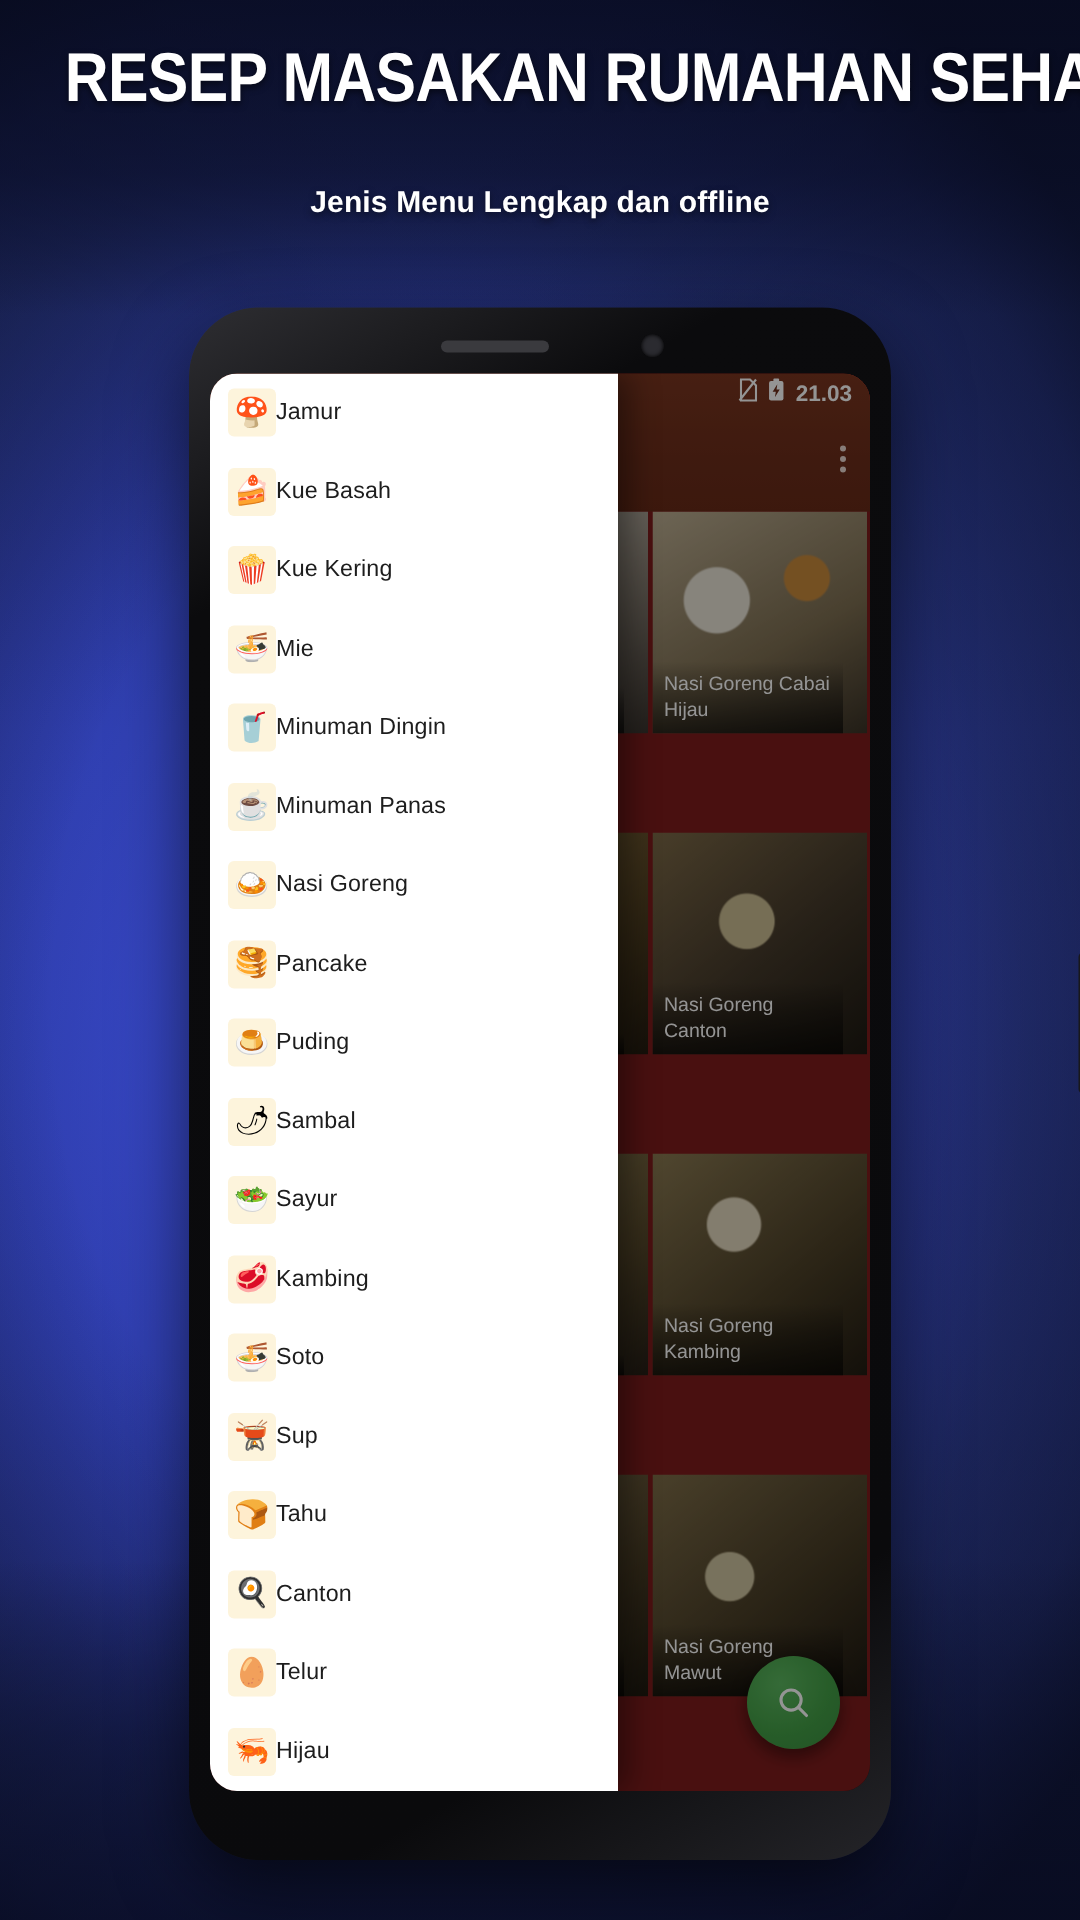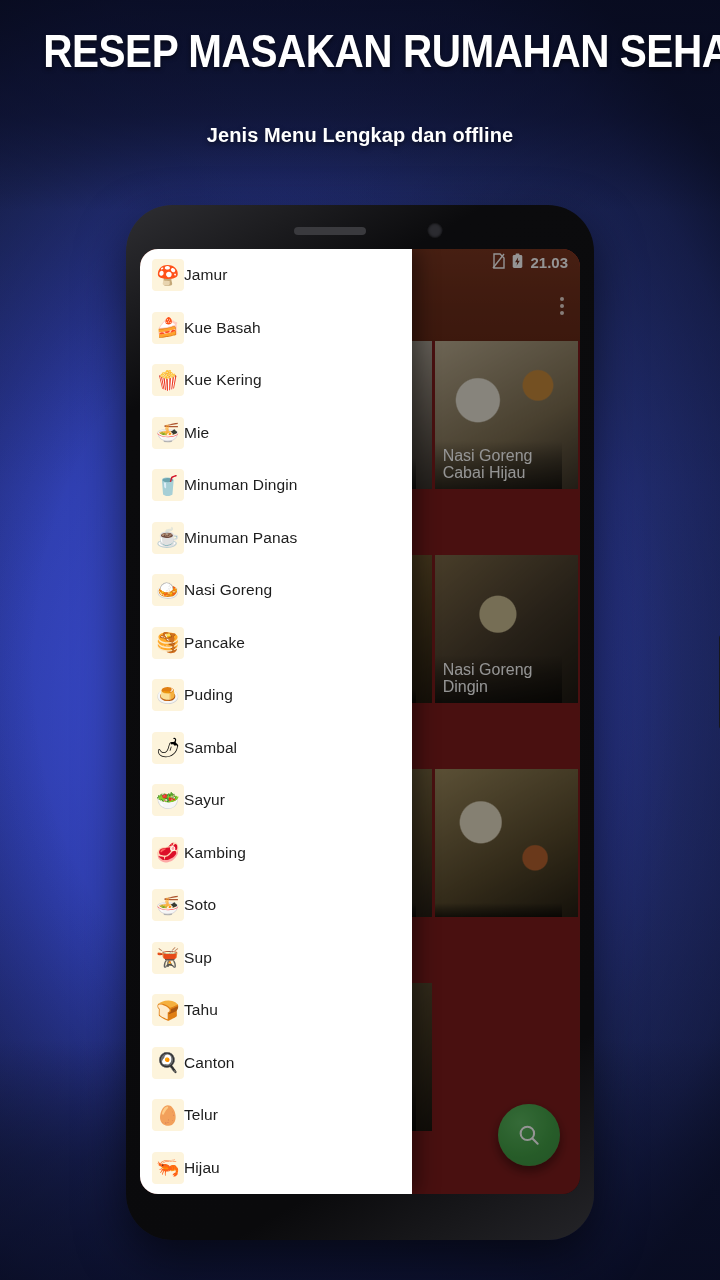--- a/index.html
+++ b/index.html
@@ -117,21 +117,21 @@
     grid-template-columns:repeat(3, 1fr);
     gap:3px;
     padding:0 2px;
   }
   .tile { position:relative; overflow:hidden; height:148px; }
   .tile .ph { position:absolute; inset:0; }
   .tile .cap {
     position:absolute; left:0; right:16px; bottom:0;
     padding:6px 8px 8px 8px;
     color:#ffffff;
-    font-size:16px;
+    font-size:13px;
     line-height:17px;
     background:linear-gradient(0deg, rgba(0,0,0,0.62) 0%, rgba(0,0,0,0.28) 60%, rgba(0,0,0,0) 100%);
   }
 
   
   .f1 { background:
       radial-gradient(circle at 26% 34%, #d8c77a 0 9%, transparent 10%),
       radial-gradient(circle at 62% 24%, #b8513a 0 7%, transparent 8%),
       radial-gradient(circle at 45% 62%, #6f8a3a 0 8%, transparent 9%),
       linear-gradient(135deg,#c8b878 0%, #8e7a3e 55%, #5d5128 100%); }
@@ -278,29 +278,33 @@
           <div class="tile">
             <div class="ph f4"></div>
             <div class="cap"></div>
           </div>
           <div class="tile">
             <div class="ph f5"></div>
             <div class="cap"></div>
           </div>
           <div class="tile">
             <div class="ph f6"></div>
-            <div class="cap">Nasi Goreng Dingin</div>
+            <div class="cap">Nasi Goreng Canton</div>
           </div>
           <div class="tile">
             <div class="ph f7"></div>
             <div class="cap"></div>
           </div>
           <div class="tile">
             <div class="ph f8"></div>
             <div class="cap"></div>
+          </div>
+          <div class="tile">
+            <div class="ph f9"></div>
+            <div class="cap">Nasi Goreng Kambing</div>
           </div>
           <div class="tile">
             <div class="ph f10"></div>
             <div class="cap"></div>
           </div>
           <div class="tile">
             <div class="ph f11"></div>
             <div class="cap">d</div>
           </div>
           <div class="tile">

